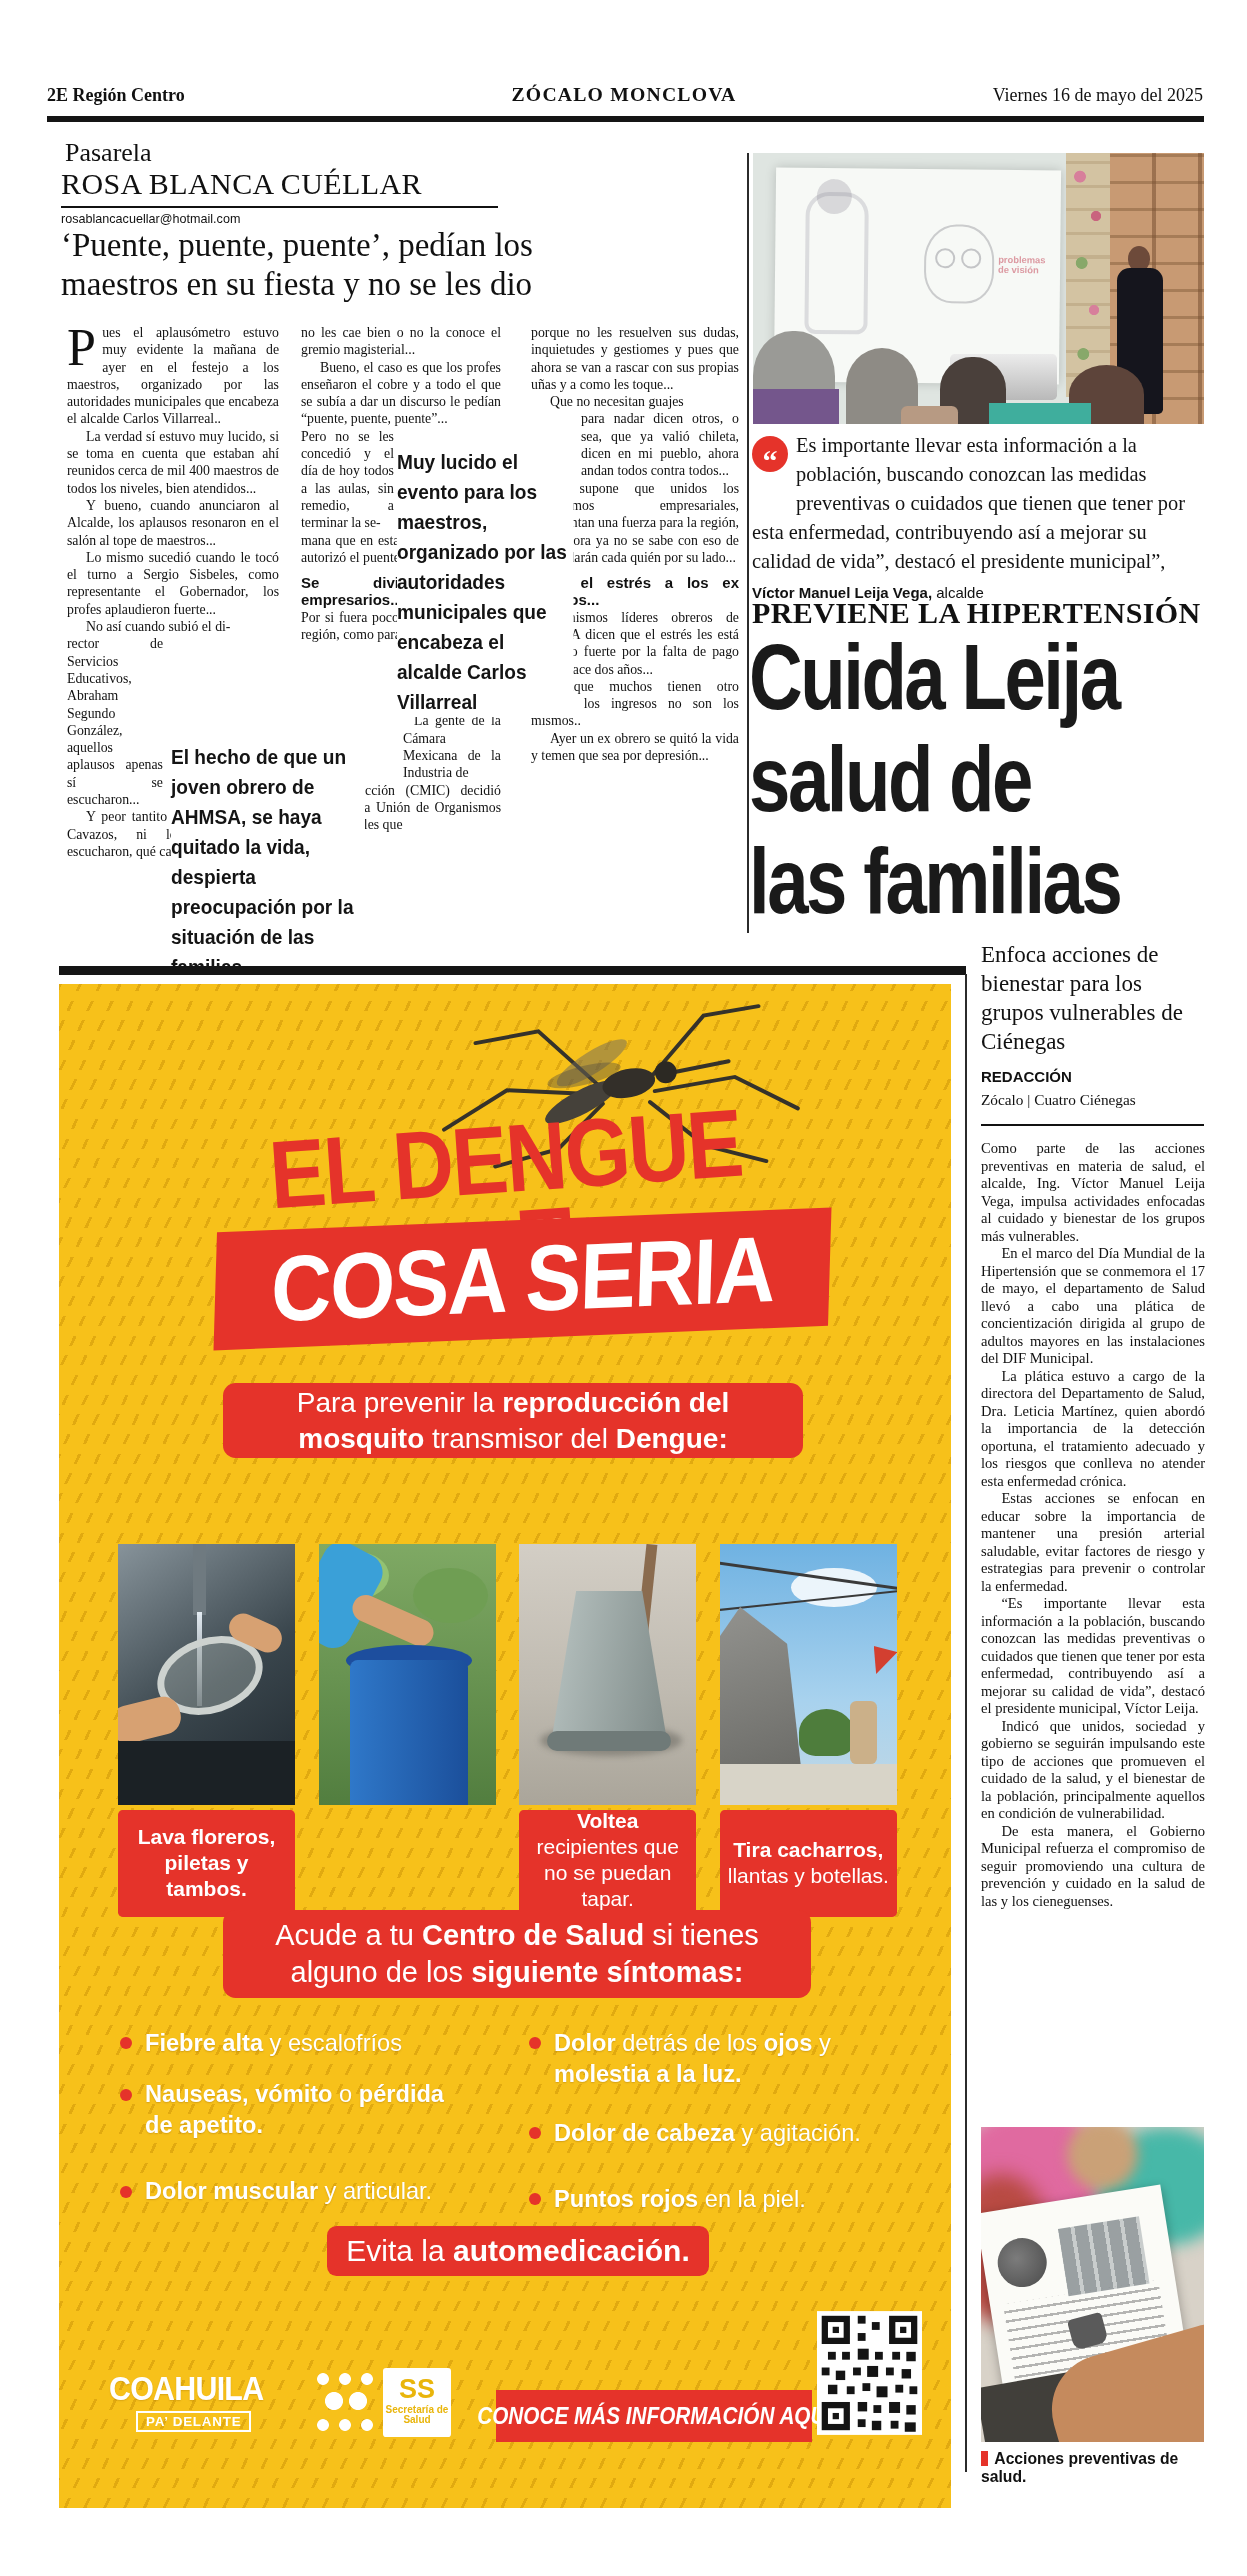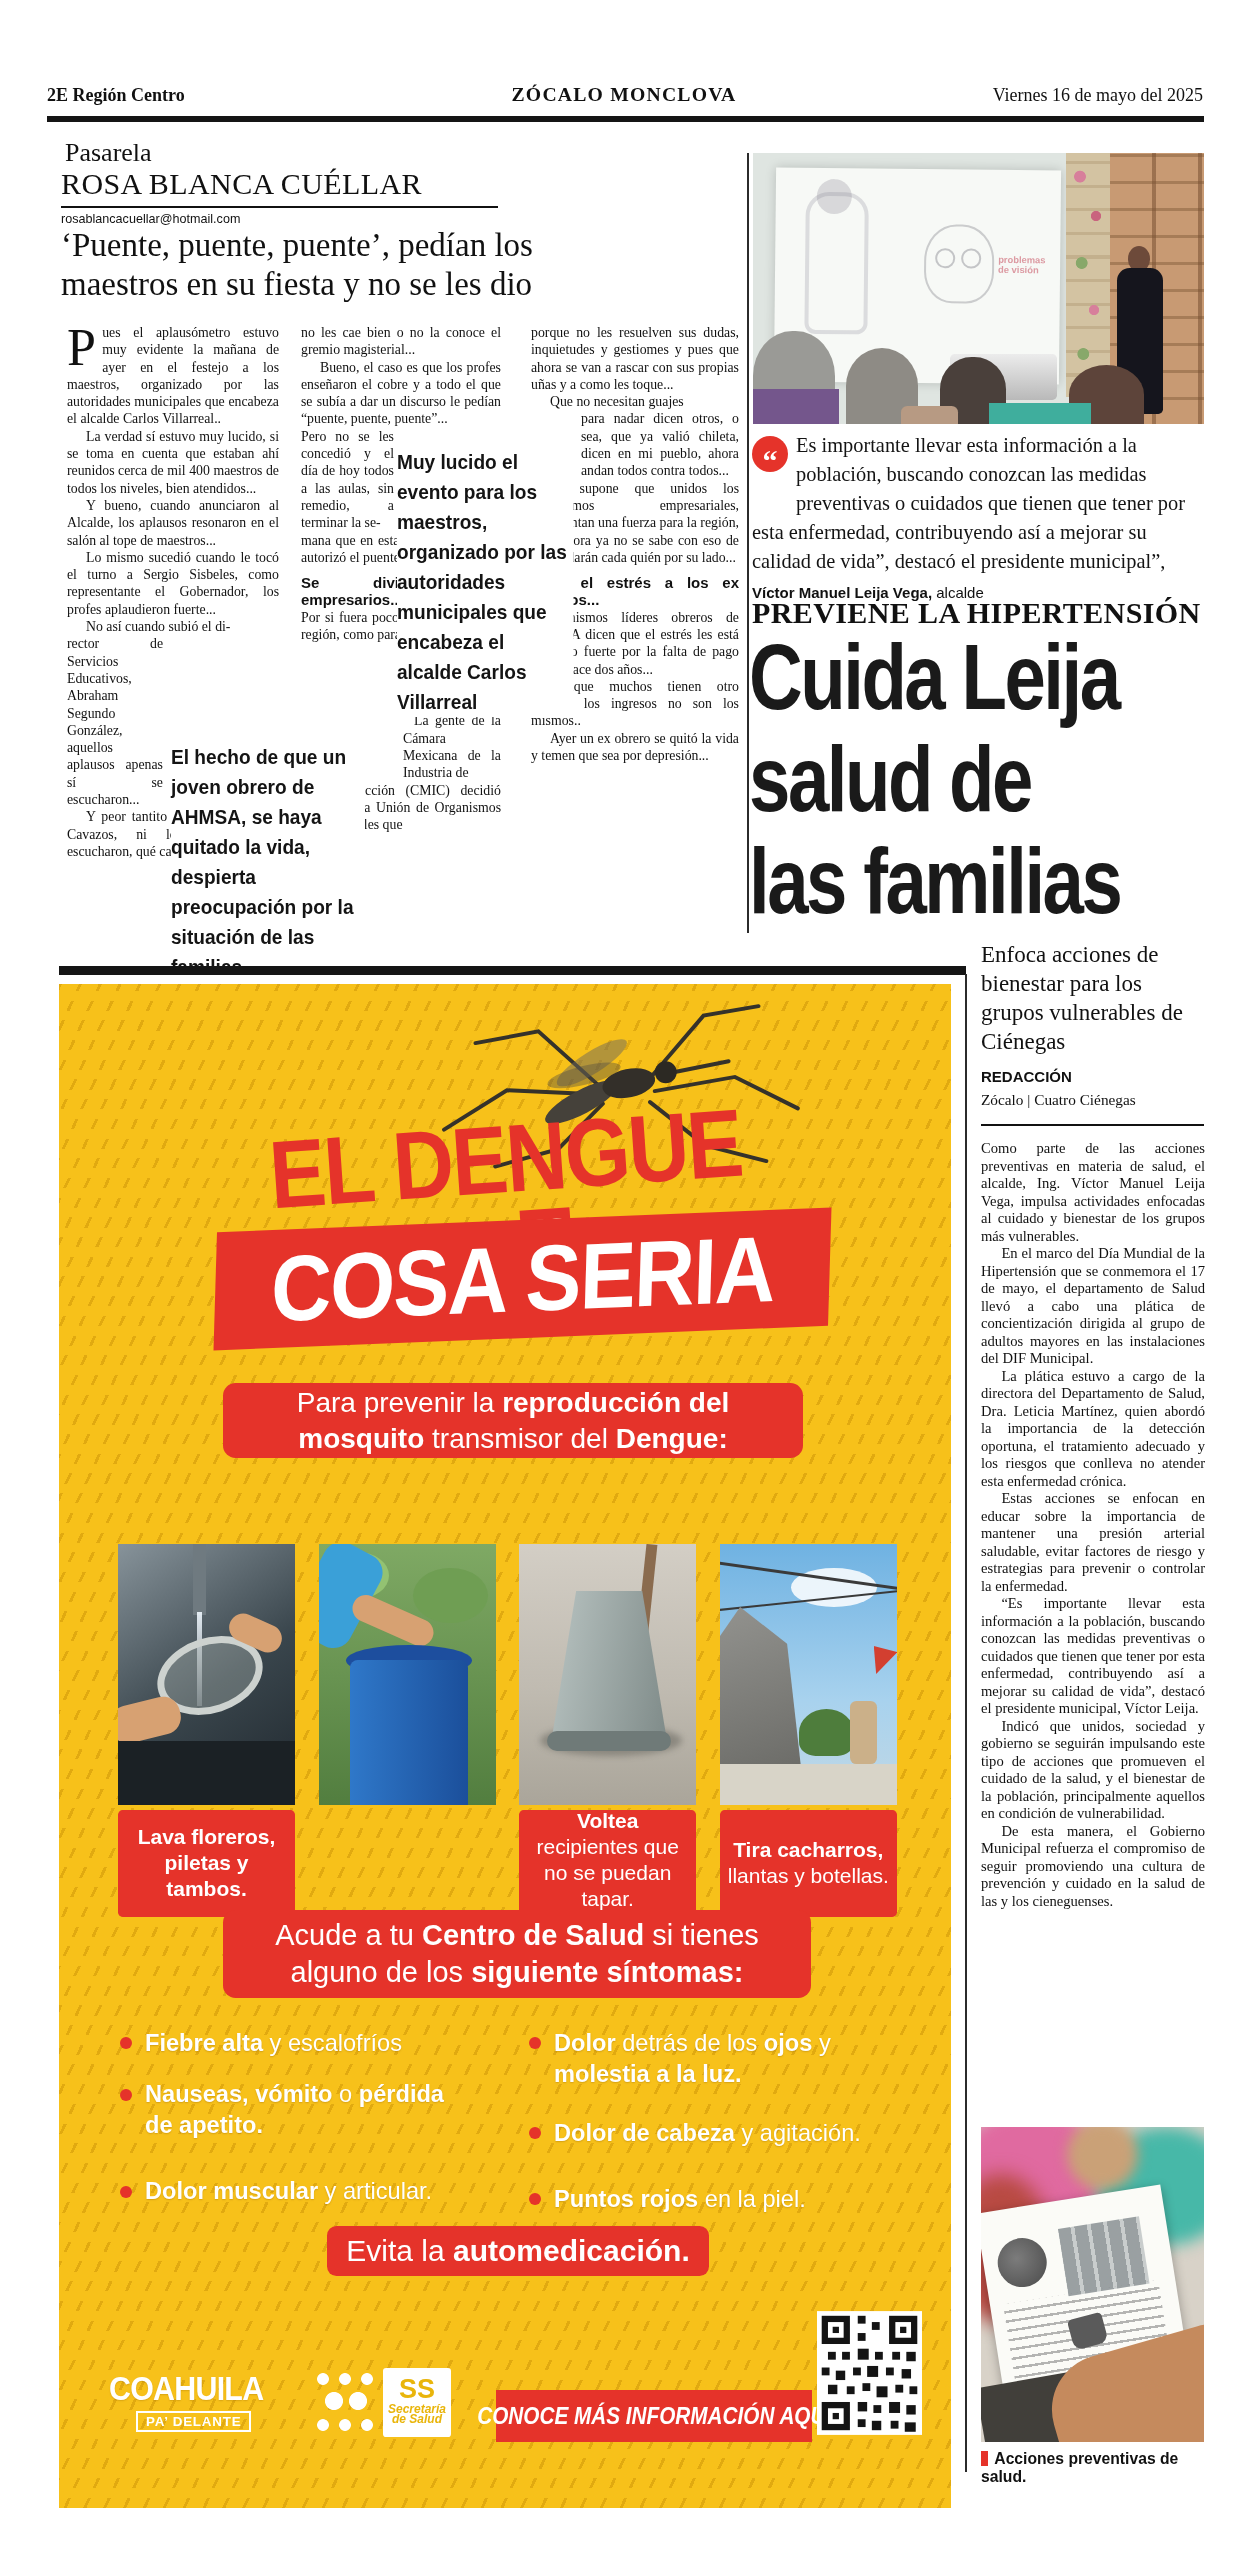--- a/index.html
+++ b/index.html
@@ -281,21 +281,21 @@
       <div><span>Evita la </span><span class="b">automedicación.</span></div>
     </div>
 
     <div class="abs" style="left:50px;top:1386px;width:197px;color:#fff;">
       <div class="sans b" style="font-size:33px;letter-spacing:-0.8px;transform:scaleX(.92);transform-origin:left;white-space:nowrap;text-shadow:0 0.8px 1.6px rgba(150,100,0,.3);">COAHUILA</div>
       <div class="sans b" style="margin:3.1px 0 0 27px;display:inline-block;border:2.4px solid #fff;padding:0.8px 7.9px;font-size:13.4px;letter-spacing:0.8px;">PA’ DELANTE</div>
     </div>
     <div class="abs" style="left:253px;top:1384px;width:64px;height:69px;background:radial-gradient(circle 5.5px at 11px 11px,#fff 0 5.5px,transparent 6.3px),radial-gradient(circle 5.5px at 33px 11px,#fff 0 5.5px,transparent 6.3px),radial-gradient(circle 5.5px at 55px 11px,#fff 0 5.5px,transparent 6.3px),radial-gradient(circle 8.6px at 22px 33px,#fff 0 8.6px,transparent 9.4px),radial-gradient(circle 8.6px at 46px 33px,#fff 0 8.6px,transparent 9.4px),radial-gradient(circle 5.5px at 11px 57px,#fff 0 5.5px,transparent 6.3px),radial-gradient(circle 5.5px at 33px 57px,#fff 0 5.5px,transparent 6.3px),radial-gradient(circle 5.5px at 55px 57px,#fff 0 5.5px,transparent 6.3px);"></div>
     <div class="abs" style="left:324px;top:1384px;width:68px;height:69px;background:#fff;border-radius:3.1px;text-align:center;">
       <div class="sans b" style="font-size:27px;color:#E9B50B;margin-top:6.3px;">SS</div>
-      <div class="sans b" style="font-size:12px;color:#E9B50B;line-height:9.4px;font-style:italic;">Secretaría de Salud</div>
+      <div class="sans b" style="font-size:10px;color:#E9B50B;line-height:9.4px;">Secretaría de Salud</div>
     </div>
     <div class="abs redbox" style="left:437px;top:1406px;width:316px;height:52px;display:flex;align-items:center;justify-content:center;">
       <div class="sans b" style="color:#fff;font-size:24.4px;font-style:italic;transform:scaleX(.85);white-space:nowrap;">CONOCE MÁS INFORMACIÓN AQUÍ</div>
     </div>
     <svg class="abs" style="left:758px;top:1327px;" width="105" height="124" viewBox="0 0 134 158">
       <rect width="134" height="158" fill="#fff"></rect>
       <g fill="#141414">
         <rect x="6" y="6" width="36" height="36"></rect>
           <rect x="92" y="6" width="36" height="36"></rect>
           <rect x="6" y="116" width="36" height="36"></rect>

